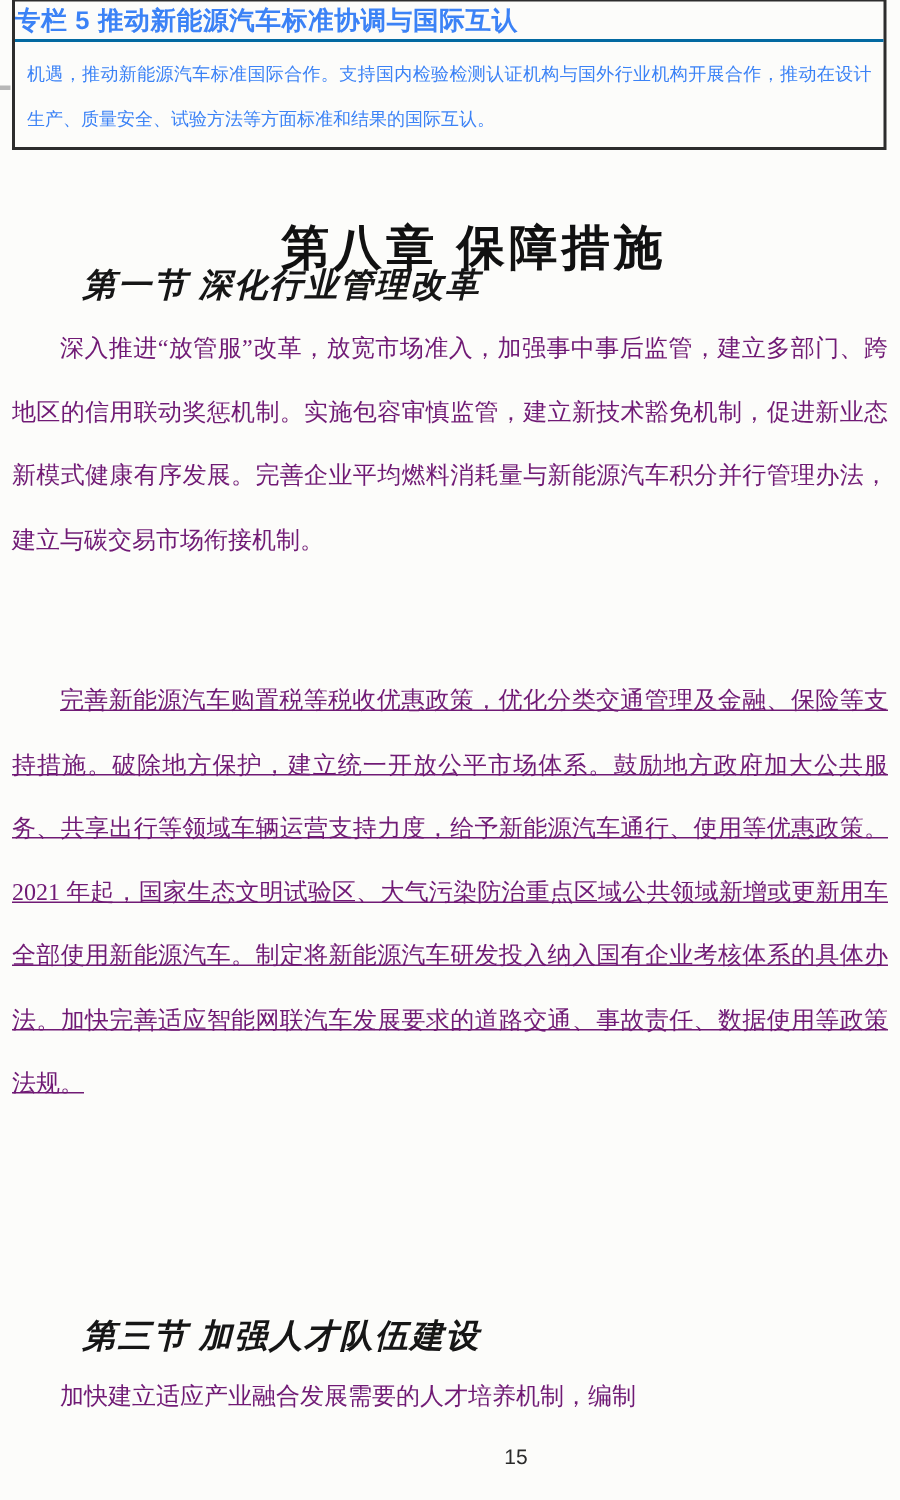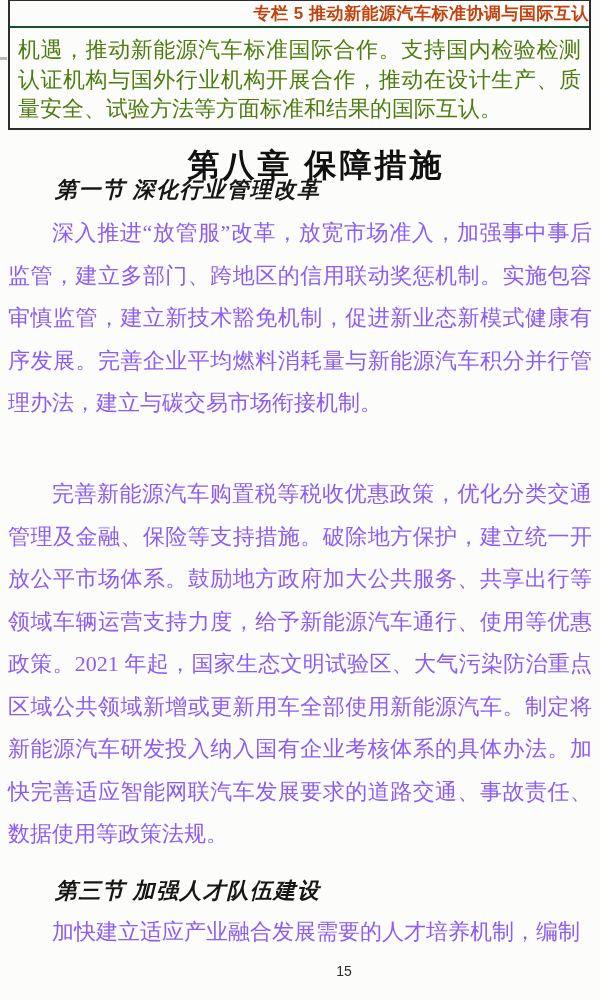--- a/index.html
+++ b/index.html
@@ -24,35 +24,35 @@
     left: 8px;
     width: 583px;
     box-sizing: border-box;
     border: 2px solid #2d2d2d;
     border-top-width: 1px;
     background: #fcfcfa;
   }
   .callout-header {
     height: 25px;
     line-height: 25px;
-    text-align: right;
-    border-bottom: 2px solid #14532d;
+    text-align: left;
+    border-bottom: 2px solid #0369a1;
     font-family: "Liberation Sans", sans-serif;
     font-weight: 700;
     font-size: 17px;
     letter-spacing: 0.5px;
-    color: #c2410c;
+    color: #3b82f6;
   }
   .callout-body {
     padding: 7px 8px 4px 8px;
-    font-size: 22px;
+    font-size: 12px;
     line-height: 29.5px;
     text-align: justify;
     text-justify: inter-character;
-    color: #4d7c0f;
+    color: #3b82f6;
   }
 
   
   .chapter-heading {
     position: absolute;
     top: 128px;
     left: 0;
     width: 100%;
     margin: 16px;
     text-align: center;
@@ -78,29 +78,29 @@
   .sec1 { top: 175px; font-style: italic; }
   .sec2 { top: 435px; }
   .sec3 { top: 876px; }
 
   
   .para {
     position: absolute;
     left: 8px;
     width: 584px;
     margin: 0;
-    font-size: 22px;
+    font-size: 16px;
     line-height: 42.5px;
     text-align: justify;
     text-justify: inter-character;
-    color: #8b5cf6;
+    color: #701a75;
   }
   .indent { text-indent: 2em; }
   .para1 { top: 212px; }
-  .para2 { top: 473px; }
+  .para2 { top: 447px; text-decoration: underline; }
   .para3 { top: 911px; }
 
   
   .page-number {
     position: absolute;
     top: 963px;
     left: 0;
     width: 100%;
     text-align: center;
     font-family: "Liberation Sans", sans-serif;

